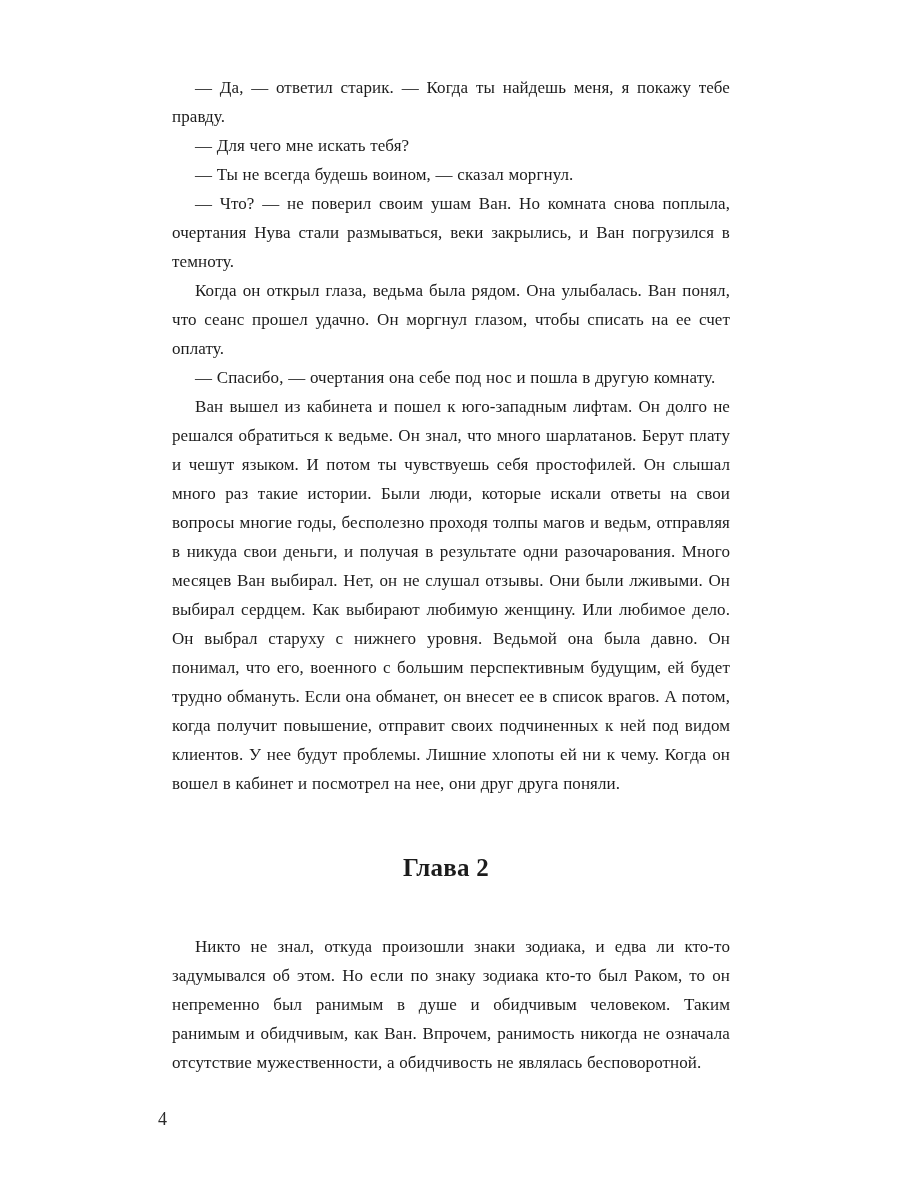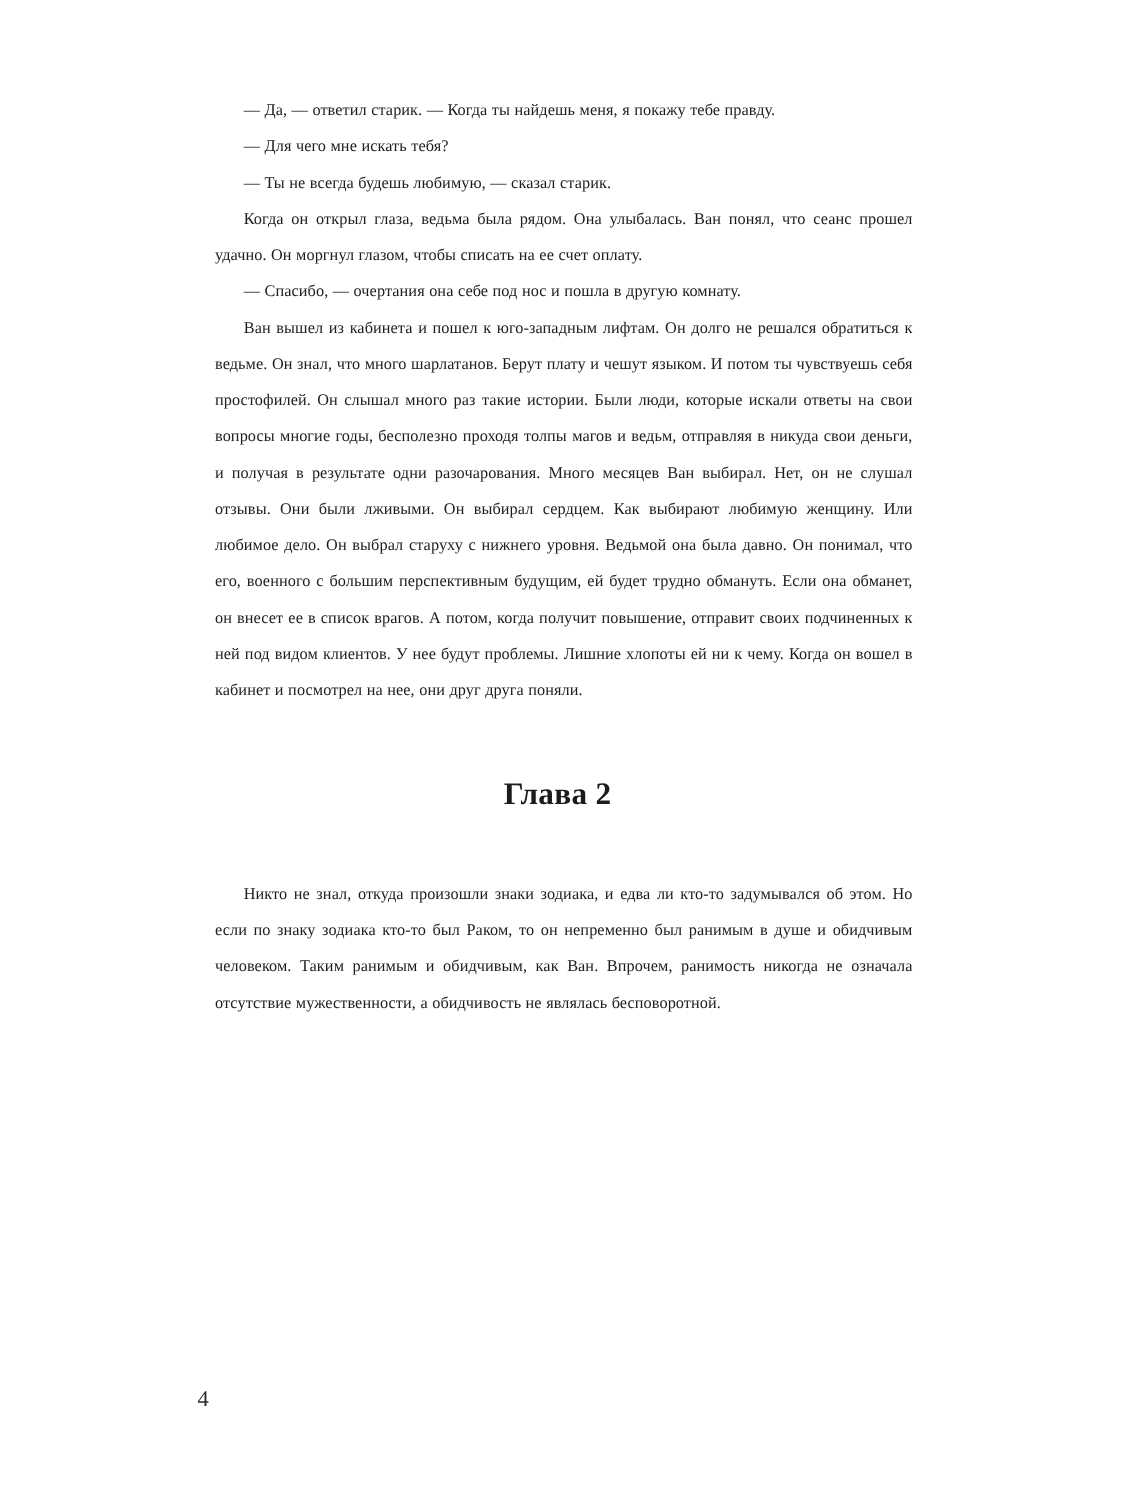--- a/index.html
+++ b/index.html
@@ -26,21 +26,21 @@
 
   .text-column {
     position: absolute;
     left: 172px;
     top: 73px;
     width: 558px;
   }
 
   p.para {
     margin: 0;
-    font-size: 13px;
+    font-size: 17px;
     line-height: 29px;
     text-align: justify;
     text-justify: inter-word;
     text-indent: 23px;
     hyphens: manual;
     word-spacing: 0.02em;
     letter-spacing: 0.005em;
   }
 
   
@@ -72,22 +72,23 @@
 <body>
 
 <div class="page">
 
   <div class="text-column">
 
     <p class="para">— Да, — ответил старик. — Когда ты найдешь меня, я покажу тебе правду.</p>
 
     <p class="para">— Для чего мне искать тебя?</p>
 
-    <p class="para">— Ты не всегда будешь любимую, — сказал старик.</p>
+    <p class="para">— Ты не всегда будешь воином, — сказал моргнул.</p>
 
+    <p class="para">— Что? — не поверил своим ушам Ван. Но комната снова поплыла, очертания Нува стали размываться, веки закрылись, и Ван погрузился в темноту.</p>
 
     <p class="para">Когда он открыл глаза, ведьма была рядом. Она улыбалась. Ван понял, что сеанс прошел удачно. Он моргнул глазом, чтобы списать на ее счет оплату.</p>
 
     <p class="para">— Спасибо, — очертания она себе под нос и пошла в другую комнату.</p>
 
     <p class="para">Ван вышел из кабинета и пошел к юго-западным лифтам. Он долго не решался обратиться к ведьме. Он знал, что много шарлатанов. Берут плату и чешут языком. И потом ты чувствуешь себя простофилей. Он слышал много раз такие истории. Были люди, которые искали ответы на свои вопросы многие годы, бесполезно проходя толпы магов и ведьм, отправляя в никуда свои деньги, и получая в результате одни разочарования. Много месяцев Ван выбирал. Нет, он не слушал отзывы. Они были лживыми. Он выбирал сердцем. Как выбирают любимую женщину. Или любимое дело. Он выбрал старуху с нижнего уровня. Ведьмой она была давно. Он понимал, что его, военного с большим перспективным будущим, ей будет трудно обмануть. Если она обманет, он внесет ее в список врагов. А потом, когда получит повышение, отправит своих подчиненных к ней под видом клиентов. У нее будут проблемы. Лишние хлопоты ей ни к чему. Когда он вошел в кабинет и посмотрел на нее, они друг друга поняли.</p>
 
 
     <div class="gap-before-heading"></div>
 

